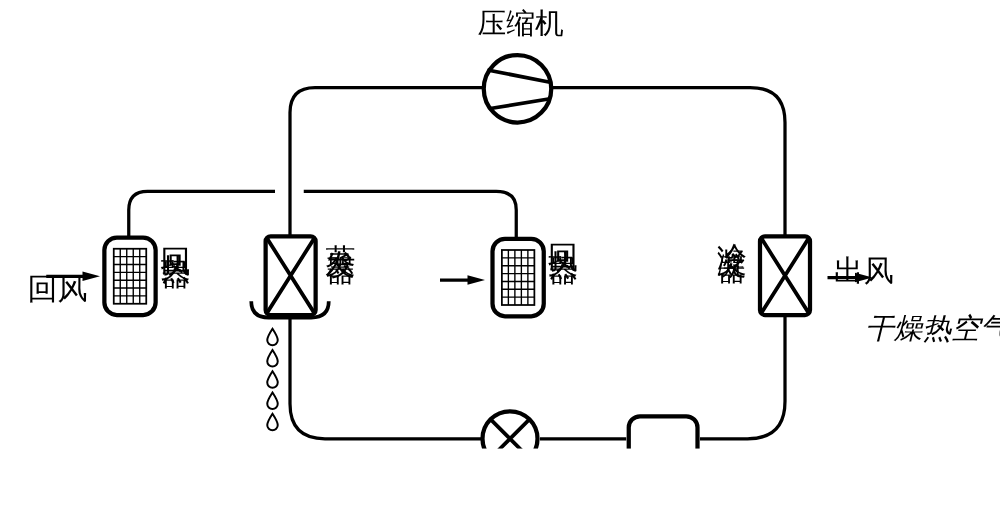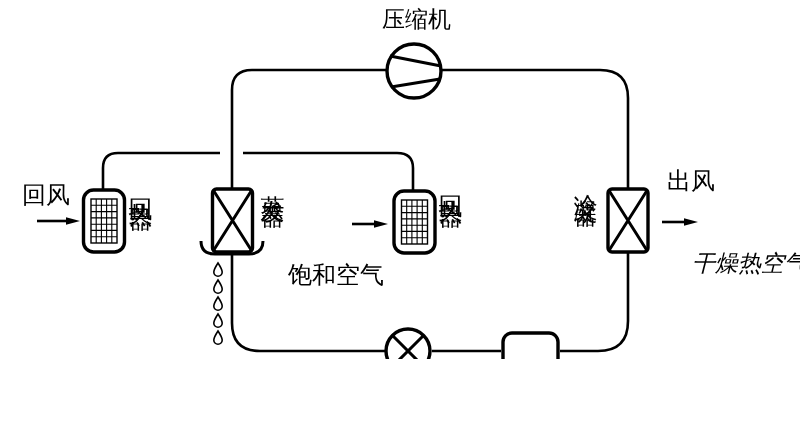--- a/index.html
+++ b/index.html
@@ -3,21 +3,21 @@
 <meta charset="utf-8">
 <style>
   html,body{margin:0;padding:0;background:#fff;}
   .canvas{
     position:relative;width:800px;height:359px;background:#ffffff;
     font-family:"DejaVu Serif", serif;color:#000;overflow:hidden;
   }
   .canvas svg{position:absolute;left:0;top:0;}
   .label{position:absolute;white-space:nowrap;color:#000;line-height:1.1;}
   .f23{font-size:23px;}
-  .f24{font-size:24px;}
+  .f24{font-size:24px;margin-top:36px;}
   .vlabel{
     writing-mode:vertical-rl;text-orientation:upright;
     letter-spacing:5px;font-size:24px;
   }
 </style>
 </head>
 <body>
 
 <div class="canvas">
 
@@ -100,19 +100,18 @@
         <line x1="662" y1="222" x2="685" y2="222" stroke="#000" stroke-width="2.6"></line>
         <polygon points="684,218.2 684,225.8 698,222" fill="#000"></polygon>
       </g>
     </g>
   </svg>
 
   <div class="label f23" style="left:382px;top:7px;">压缩机</div>
   <div class="label f24" style="left:22px;top:182px;">回风</div>
   <div class="label vlabel" style="left:127px;top:179px;">回热器</div>
   <div class="label vlabel" style="left:259px;top:176px;">蒸发器</div>
-  <div class="label f24" style="left:288px;top:262px;">饱和空气</div>
   <div class="label vlabel" style="left:437px;top:176px;">回热器</div>
   <div class="label vlabel" style="left:572px;top:175px;">冷凝器</div>
   <div class="label f24" style="left:667px;top:168px;">出风</div>
   <div class="label f23" style="left:692px;top:251px;font-style:italic;">干燥热空气</div>
 
 </div>
 
 </body></html>

